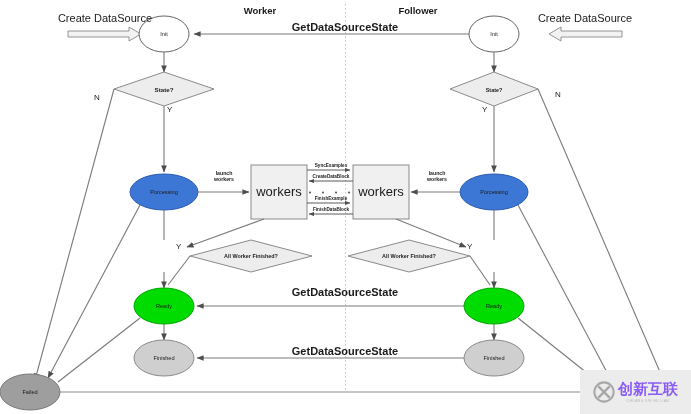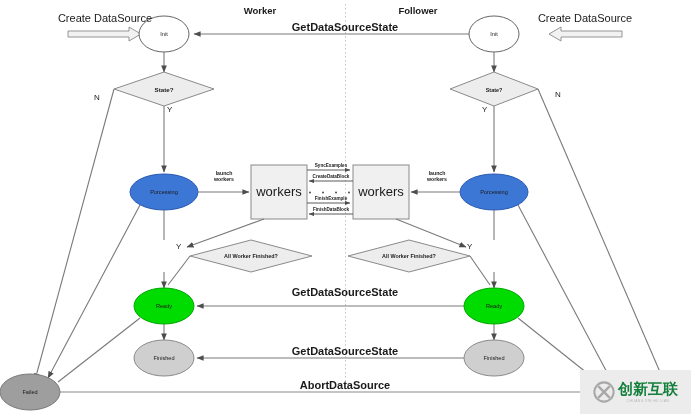--- a/index.html
+++ b/index.html
@@ -91,21 +91,21 @@
     background: #ececec;
     display: flex;
     align-items: center;
     justify-content: center;
     gap: 3px;
   }
   .wm-cn {
     font-family: "DejaVu Sans", sans-serif;
     font-size: 15px;
     font-weight: bold;
-    color: #15803d;
+    color: #8b5cf6;
     letter-spacing: 0px;
     line-height: 1;
   }
   .wm-en {
     font-family: "Liberation Sans", sans-serif;
     font-size: 3.4px;
     color: #b5b5b5;
     letter-spacing: 0.4px;
     text-align: center;
     margin-top: 2px;
@@ -227,21 +227,20 @@
   </svg>
 
   <div class="lane-title" style="left:235px; top:5px; width:50px;">Worker</div>
   <div class="lane-title" style="left:388px; top:5px; width:60px;">Follower</div>
 
   <div class="edge-label big-label" style="left:50px; top:12px; width:110px;">Create DataSource</div>
   <div class="edge-label big-label" style="left:530px; top:12px; width:110px;">Create DataSource</div>
   <div class="edge-label mid-label" style="left:260px; top:21px; width:170px;">GetDataSourceState</div>
   <div class="edge-label mid-label" style="left:260px; top:286px; width:170px;">GetDataSourceState</div>
   <div class="edge-label mid-label" style="left:260px; top:345px; width:170px;">GetDataSourceState</div>
-  <div class="edge-label mid-label" style="left:260px; top:379px; width:170px;">AbortDataSource</div>
 
   <div class="edge-label small-label" style="left:199px; top:171px; width:50px;">
     <div>launch</div>
     <div>workers</div>
   </div>
   <div class="edge-label small-label" style="left:412px; top:171px; width:50px;">
     <div>launch</div>
     <div>workers</div>
   </div>
 

